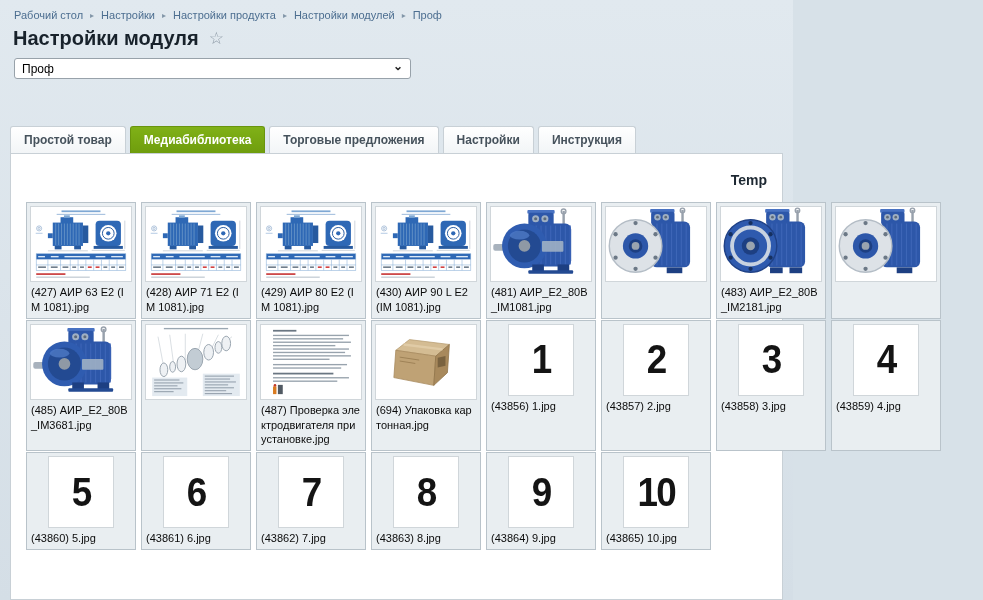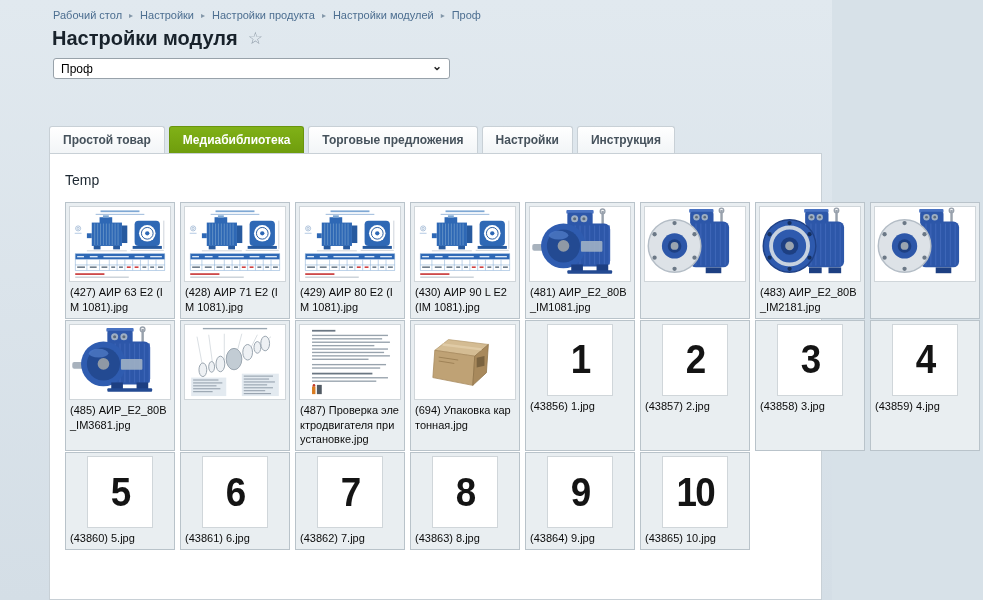--- a/index.html
+++ b/index.html
@@ -1,17 +1,17 @@
 <!DOCTYPE html>
 <html><head>
 <meta charset="utf-8">
 <style>
   html,body{margin:0;padding:0;width:983px;height:600px;overflow:hidden;}
   body{font-family:"Liberation Sans",sans-serif;background:#d7e1e8;}
-  .page{width:793px;height:600px;background:linear-gradient(#e1e9ef,#d4dee6);position:relative;padding-left:39px;}
+  .page{width:793px;height:600px;background:linear-gradient(#e1e9ef,#d4dee6);position:relative;}
 
   
   .breadcrumb{padding:9px 0 0 14px;font-size:11px;color:#4c6e90;white-space:nowrap;}
   .bc-link{color:#4c6e90;cursor:pointer;}
   .bc-sep{color:#8296a8;font-size:8px;margin:0 7px;position:relative;top:-1px;}
 
   
   .title-row{display:flex;align-items:center;margin:6px 0 0 13px;}
   .title-row h1{font-size:20px;line-height:23px;margin:0;color:#18222b;font-weight:bold;}
   .star{margin-left:10px;font-size:17px;color:#8f9ca8;cursor:pointer;line-height:17px;}
@@ -25,21 +25,21 @@
   
   .tabs{display:flex;align-items:flex-end;margin:47px 0 0 10px;position:relative;z-index:2;}
   .tab{height:26px;line-height:26px;padding:0 13px;margin-right:4px;
     background:linear-gradient(#ffffff,#f2f5f7);border:1px solid #c8d0d6;border-bottom:none;
     border-radius:3px 3px 0 0;font-size:12px;font-weight:bold;color:#46525c;cursor:pointer;white-space:nowrap;}
   .tab.active{background:linear-gradient(#80b117,#6f9d0d);border-color:#69940d;color:#fff;}
 
   
   .panel{margin:0 10px;height:447px;background:#fff;border:1px solid #c8d0d6;
     box-sizing:border-box;padding:18px 15px 0;}
-  .section-title{font-size:14px;font-weight:normal;color:#1d2832;margin:0;}
+  .section-title{font-size:14px;font-weight:bold;color:#1d2832;margin:0;text-align:right;}
 
   
   .grid{display:grid;grid-template-columns:repeat(8,110px);gap:1px 5px;margin-top:14px;}
   .card{background:#e9eef1;border:1px solid #b9c3ca;padding:3px;box-sizing:border-box;cursor:pointer;}
   .thumb{width:102px;height:76px;background:#fff;border:1px solid #d0d6da;box-sizing:border-box;overflow:hidden;}
   .thumb svg{display:block;width:100%;height:100%;}
   .thumb.num{width:66px;height:72px;margin:0 auto;display:flex;align-items:center;justify-content:center;}
   .thumb.num span{font-size:40px;font-weight:bold;color:#141414;letter-spacing:-2px;transform:scaleX(.92);}
   .caption{font-size:11px;line-height:1.35;color:#0b0b0b;margin-top:3px;padding:0 1px;word-break:break-all;}
 </style>

